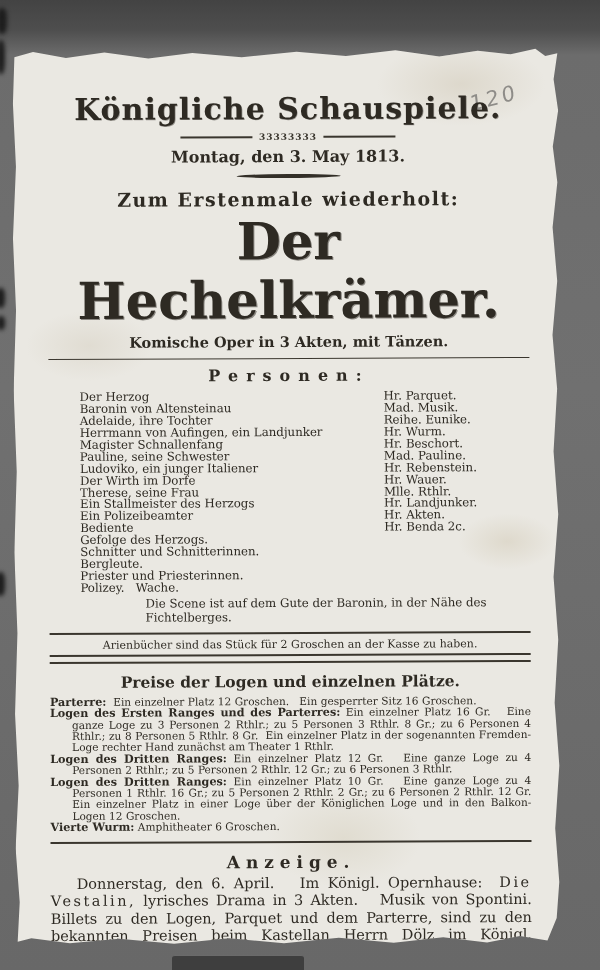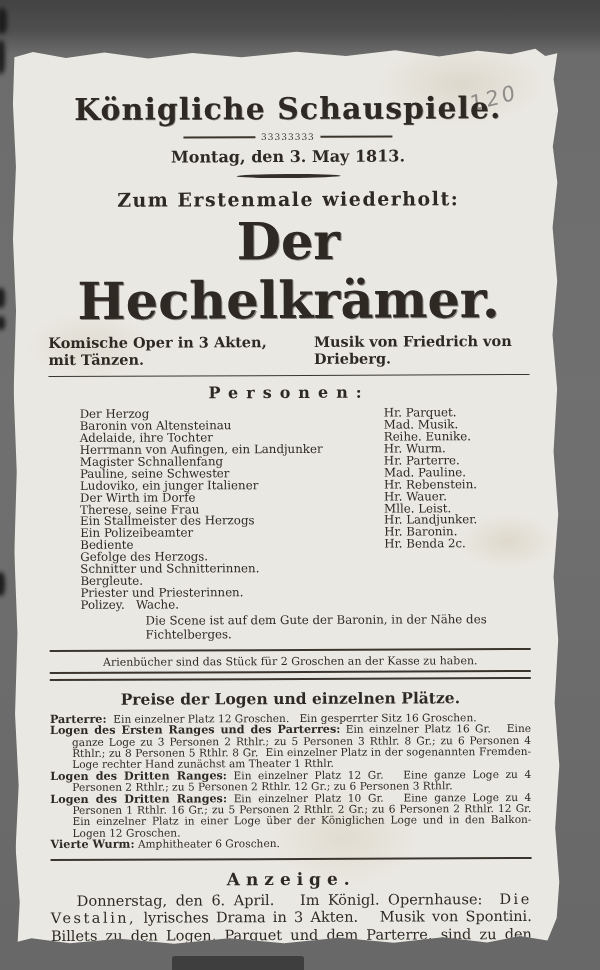--- a/index.html
+++ b/index.html
@@ -32,21 +32,21 @@
     box-shadow:0 3px 10px rgba(0,0,0,.35);
     color:#2e2a23;
   }
   .inner{padding:40px 32px 0 36px;position:relative;}
 
   .center{text-align:center;}
   .masthead{font-size:30px;font-weight:bold;letter-spacing:1px;margin-top:2px;
     text-shadow:0.6px 0.6px 0 rgba(46,42,35,.45);}
   .orn-row{display:flex;align-items:center;justify-content:center;margin:6px 0 4px;}
   .orn-line{height:2px;background:#3a362e;width:72px;}
-  .orn-glyphs{font-size:9px;font-weight:normal;letter-spacing:1px;padding:0 6px;color:#3a362e;}
+  .orn-glyphs{font-size:9px;font-weight:bold;letter-spacing:1px;padding:0 6px;color:#3a362e;}
   .date-line{font-size:16px;font-weight:bold;margin-top:5px;}
   .swell-rule{width:104px;height:4px;margin:8px auto 10px;background:#332f28;border-radius:50%;}
   .premiere{font-size:19px;font-weight:bold;letter-spacing:1.5px;margin-top:4px;}
   .play-title{font-size:51px;font-weight:bold;margin-top:2px;line-height:1.15;
     text-shadow:1px 1px 0 rgba(46,42,35,.5);}
   .subtitle{display:flex;justify-content:center;gap:20px;font-size:14.5px;font-weight:bold;margin-top:4px;}
 
   .rule{height:2px;background:#3a362e;margin:8px 0 0;}
   .rule.thin{height:1px;}
   .rule.dbl{height:5px;border-top:2px solid #3a362e;border-bottom:2px solid #3a362e;background:transparent;}
@@ -95,21 +95,20 @@
     <div class="date-line center">Montag, den 3. May 1813.</div>
 
     <div class="swell-rule"></div>
 
     <div class="premiere center">Zum Erstenmale wiederholt:</div>
 
     <div class="play-title center">Der Hechelkrämer.</div>
 
     <div class="subtitle">
       <span>Komische Oper in 3 Akten, mit Tänzen.</span>
-      <span>Musik von Friedrich von Drieberg.</span>
     </div>
 
     <div class="rule thin"></div>
 
     <div class="personen-h center">Personen:</div>
 
     <div class="cast">
       <div class="cast-row">
           <span>Der Herzog</span>
           <span>Hr. Parquet.</span>
@@ -121,45 +120,45 @@
       <div class="cast-row">
           <span>Adelaide, ihre Tochter</span>
           <span>Reihe. Eunike.</span>
         </div>
       <div class="cast-row">
           <span>Herrmann von Aufingen, ein Landjunker</span>
           <span>Hr. Wurm.</span>
         </div>
       <div class="cast-row">
           <span>Magister Schnallenfang</span>
-          <span>Hr. Parterre.</span>
+          <span>Hr. Beschort.</span>
         </div>
       <div class="cast-row">
           <span>Pauline, seine Schwester</span>
           <span>Mad. Pauline.</span>
         </div>
       <div class="cast-row">
           <span>Ludoviko, ein junger Italiener</span>
           <span>Hr. Rebenstein.</span>
         </div>
       <div class="cast-row">
           <span>Der Wirth im Dorfe</span>
           <span>Hr. Wauer.</span>
         </div>
       <div class="cast-row">
           <span>Therese, seine Frau</span>
-          <span>Mlle. Leist.</span>
+          <span>Mlle. Rthlr.</span>
         </div>
       <div class="cast-row">
           <span>Ein Stallmeister des Herzogs</span>
           <span>Hr. Landjunker.</span>
         </div>
       <div class="cast-row">
           <span>Ein Polizeibeamter</span>
-          <span>Hr. Baronin.</span>
+          <span>Hr. Akten.</span>
         </div>
       <div class="cast-row">
           <span>Bediente</span>
           <span>Hr. Benda 2c.</span>
         </div>
       <div class="cast-row">
           <span style="white-space:pre-wrap">Gefolge des Herzogs.</span>
           <span></span>
         </div>
       <div class="cast-row">

